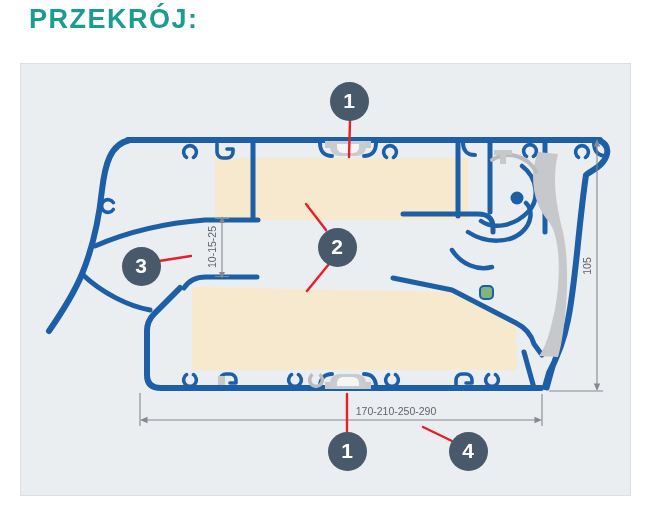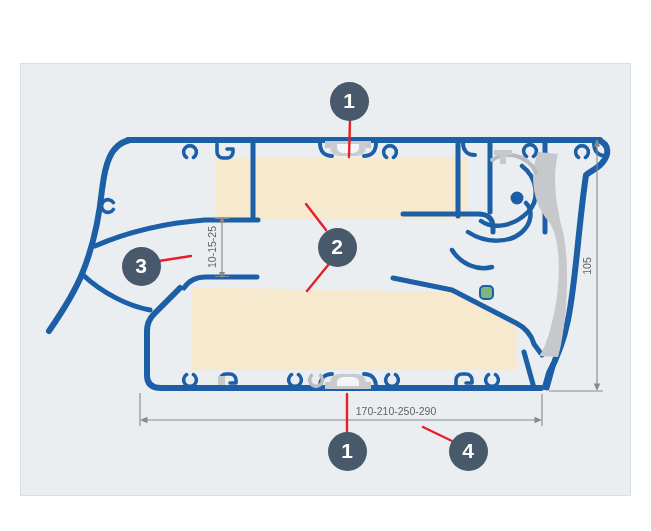--- a/index.html
+++ b/index.html
@@ -12,20 +12,21 @@
   svg.drawing{position:absolute;left:0;top:0;width:651px;height:531px;}
   .callout{position:absolute;width:39px;height:39px;border-radius:50%;
            background:#47596a;color:#ffffff;display:flex;align-items:center;
            justify-content:center;font-size:21px;font-weight:bold;}
   .dim-text{fill:#5f646c;font-family:"Liberation Sans",sans-serif;font-size:10.5px;}
 </style>
 </head>
 <body>
 
 <div class="page">
+  <h1 class="title">PRZEKRÓJ:</h1>
 
   <div class="panel"></div>
 
   <svg class="drawing" viewBox="0 0 651 531">
     <defs>
       <path id="hook-down" d="M -3.4,5.4 A 6.4,6.4 0 1 1 3.4,5.4"></path>
       <path id="hook-up" d="M -3.4,-5.4 A 6.4,6.4 0 1 0 3.4,-5.4"></path>
       <path id="bracket-down" d="M -8,-7 V 1 A 6,6 0 0 0 -2,7 H 2 A 6,6 0 0 0 8,1 V -2 H 2"></path>
       <path id="bracket-up" d="M -8,7 V -1 A 6,6 0 0 1 -2,-7 H 2 A 6,6 0 0 1 8,-1 V 2 H 2"></path>
     </defs>

